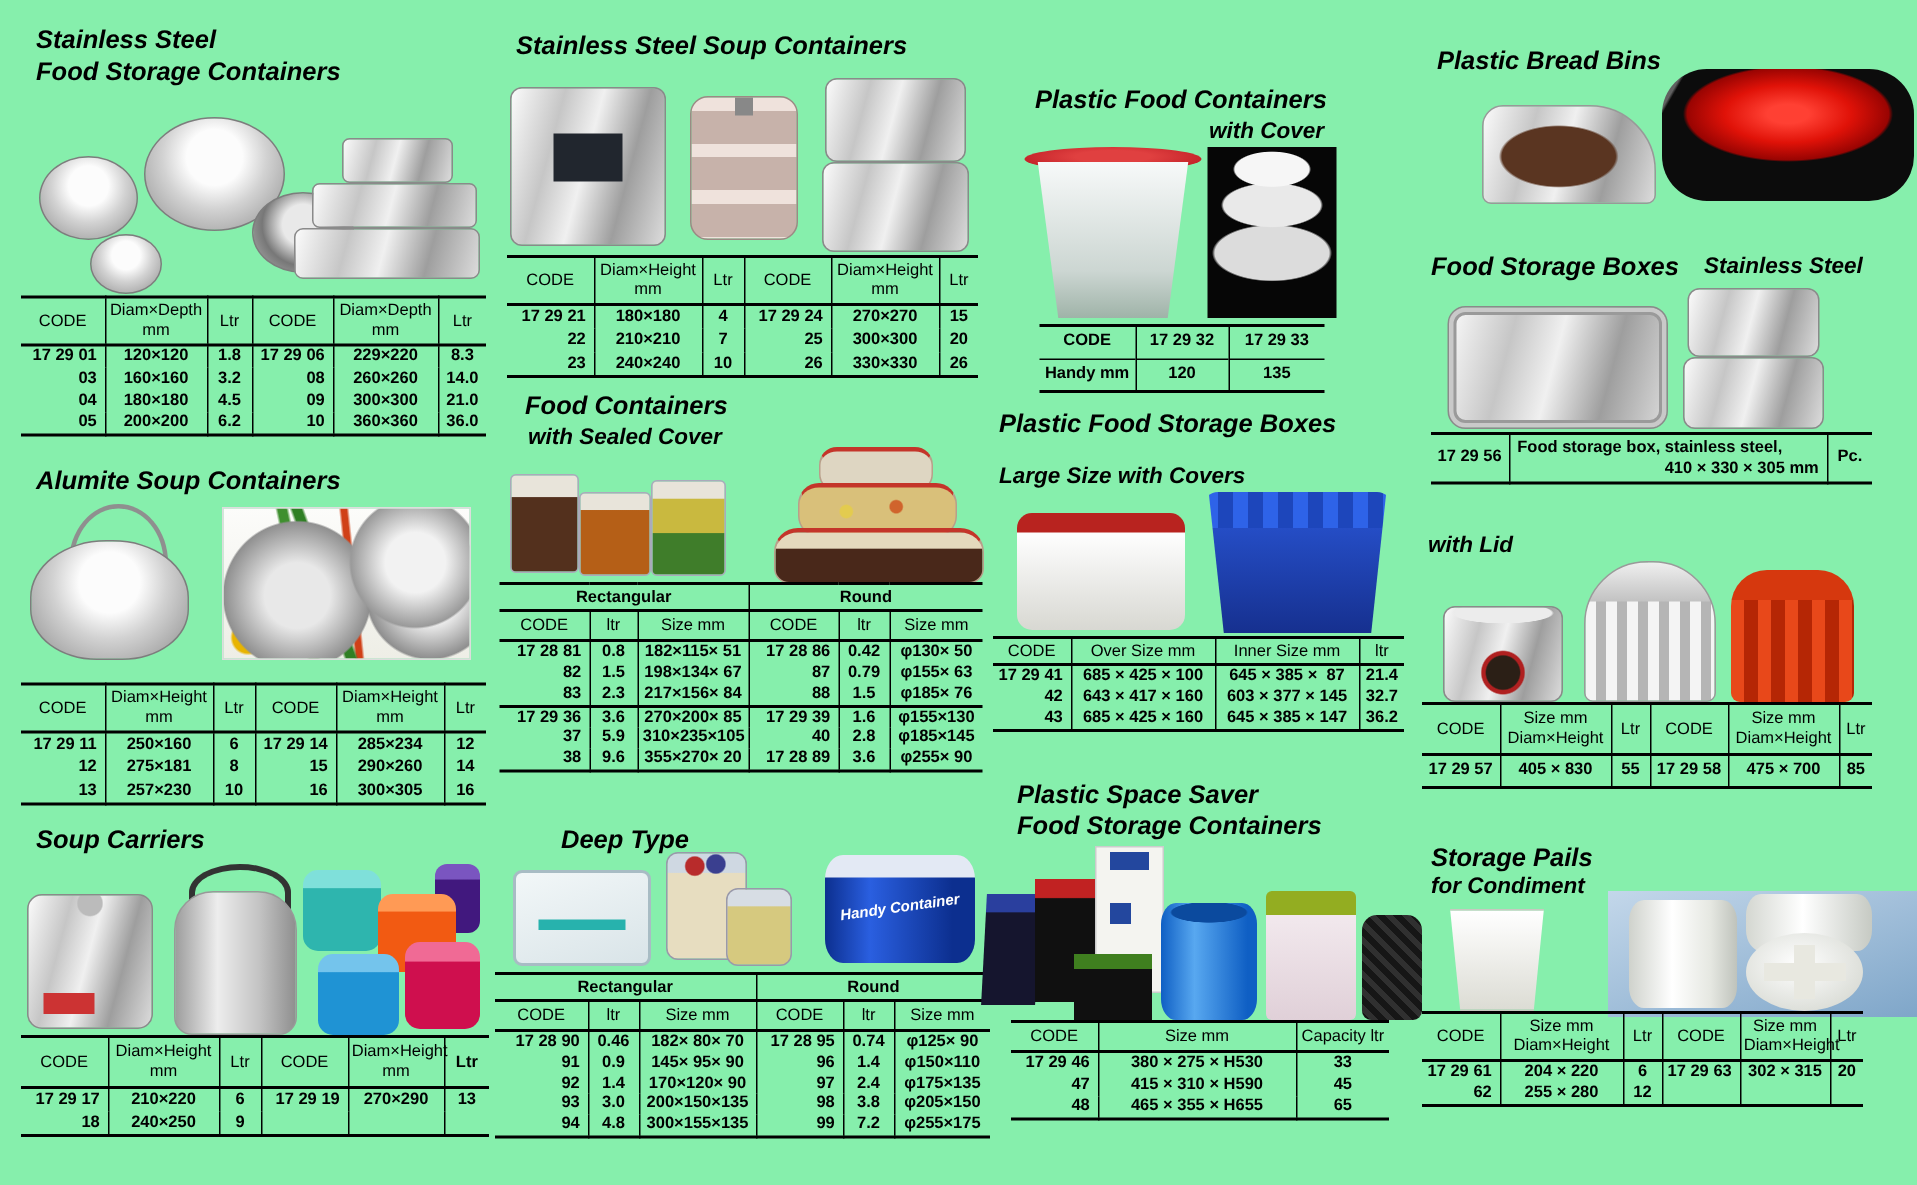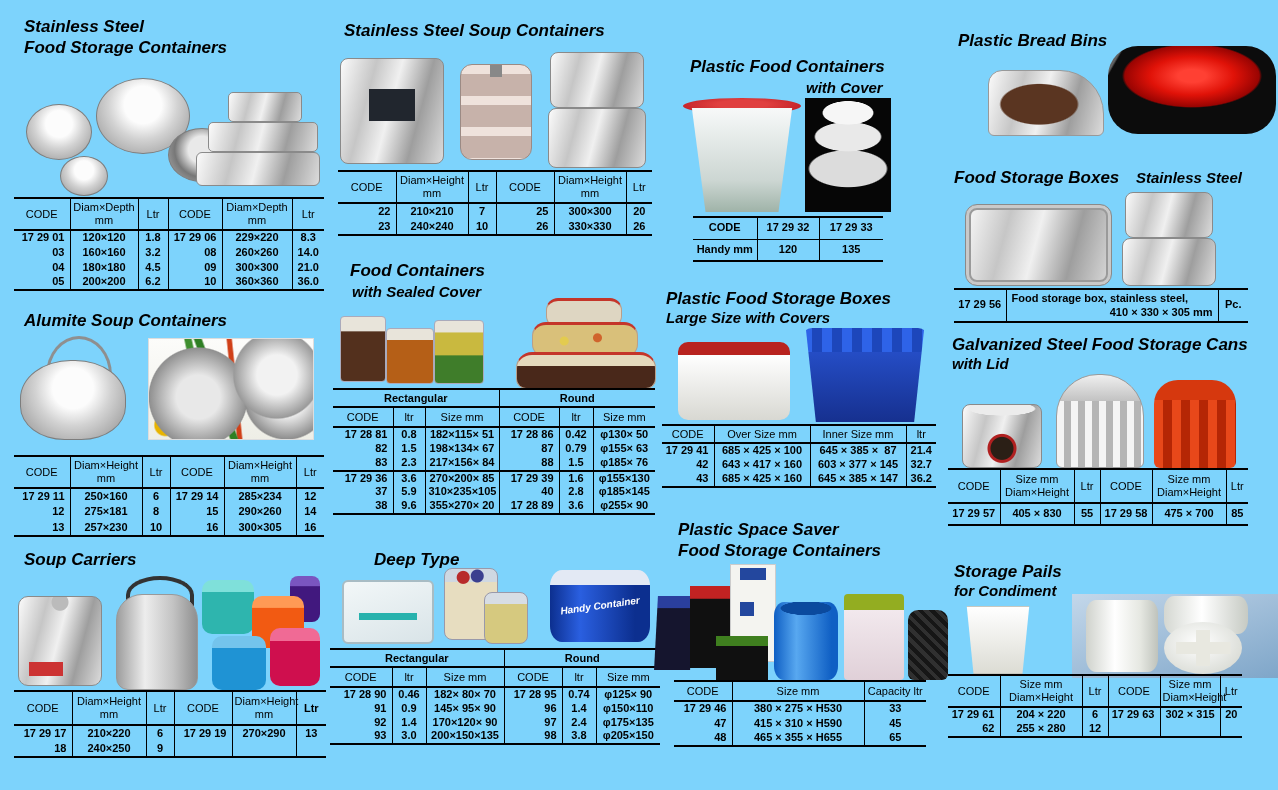--- a/index.html
+++ b/index.html
@@ -1,16 +1,16 @@
 <!DOCTYPE html>
 <html><head>
 <meta charset="utf-8">
 <style>
   html,body{margin:0;padding:0;background:#fff}
-  #page{position:relative;width:1278px;height:790px;background:#7dd3fc;color:#000;
+  #page{position:relative;width:1278px;height:790px;background:#86efac;color:#000;
         font-family:"Liberation Sans",sans-serif;overflow:hidden}
   .tt{position:absolute;font-style:italic;font-weight:bold;font-size:17px;line-height:1.25;white-space:pre-line}
   .tt2{font-size:15px}
   .photo{position:absolute}
   .pr{position:absolute;display:block}
   .st{background:linear-gradient(105deg,#fbfbfb,#c6c6c6 28%,#f0f0f0 48%,#9e9e9e 72%,#dcdcdc);border:1px solid #8a8a8a}
   .str{background:radial-gradient(circle at 50% 35%,#fcfcfc 0 28%,#d2d2d2 52%,#8e8e8e 100%);border:1px solid #7d7d7d;border-radius:50%}
   .t{position:absolute;border-collapse:collapse;table-layout:fixed;border-top:2px solid #000;border-bottom:2px solid #000}
   .t th{font-weight:normal;font-size:11px;line-height:1.15;padding:1px 2px;border-left:1px solid #000;
         text-align:center;vertical-align:middle;white-space:pre-line}
@@ -254,20 +254,28 @@
 mm</th>
           <th>Ltr</th>
           <th>CODE</th>
           <th>Diam×Height
 mm</th>
           <th>Ltr</th>
     </tr>
       </thead>
     <tbody>
       <tr style="height:16px">
+          <td class="cd">17 29 21</td>
+          <td>180×180</td>
+          <td>4</td>
+          <td class="cd">17 29 24</td>
+          <td>270×270</td>
+          <td>15</td>
+        </tr>
+      <tr style="height:16px">
           <td class="cd">22</td>
           <td>210×210</td>
           <td>7</td>
           <td class="cd">25</td>
           <td>300×300</td>
           <td>20</td>
         </tr>
       <tr style="height:16px">
           <td class="cd">23</td>
           <td>240×240</td>
@@ -435,20 +443,28 @@
           <td>φ175×135</td>
         </tr>
       <tr style="height:13px">
           <td class="cd">93</td>
           <td>3.0</td>
           <td>200×150×135</td>
           <td class="cd">98</td>
           <td>3.8</td>
           <td>φ205×150</td>
         </tr>
+      <tr style="height:13px">
+          <td class="cd">94</td>
+          <td>4.8</td>
+          <td>300×155×135</td>
+          <td class="cd">99</td>
+          <td>7.2</td>
+          <td>φ255×175</td>
+        </tr>
     </tbody>
   </table>
 
   <div class="tt" style="left:690px;top:56px">Plastic Food Containers</div>
   <div class="tt tt2" style="left:806px;top:79px">with Cover</div>
 
   <div class="photo" style="left:683px;top:96px;width:208px;height:118px">
     <i class="pr" style="left:0;top:2px;width:118px;height:16px;border-radius:50%;background:radial-gradient(ellipse at 50% 40%,#e04040 0 30%,#b5131c 100%)"></i>
     <i class="pr" style="left:2px;top:12px;width:114px;height:104px;clip-path:polygon(6% 0,94% 0,82% 100%,18% 100%);background:linear-gradient(180deg,#f7f9f9,#ccd6d2 70%,#9fb3a8)"></i>
     <i class="pr" style="left:122px;top:2px;width:86px;height:114px;background:
@@ -471,21 +487,21 @@
           <td>17 29 33</td>
         </tr>
       <tr style="height:22px">
           <td>Handy mm</td>
           <td>120</td>
           <td>135</td>
         </tr>
     </tbody>
   </table>
 
-  <div class="tt" style="left:666px;top:288px">Plastic Food Storage Boxes</div>
+  <div class="tt" style="left:666px;top:272px">Plastic Food Storage Boxes</div>
   <div class="tt tt2" style="left:666px;top:309px">Large Size with Covers</div>
 
   <div class="photo" style="left:664px;top:328px;width:272px;height:96px">
     <i class="pr" style="left:14px;top:14px;width:112px;height:78px;border-radius:10px;background:
         linear-gradient(#b8231f,#b8231f) 0 0/100% 13px no-repeat,
         linear-gradient(180deg,#fdfdfd 20%,#d8d8d2)"></i>
     <i class="pr" style="left:138px;top:0;width:126px;height:94px;border-radius:10px;clip-path:polygon(3% 0,97% 0,89% 100%,11% 100%);background:
         repeating-linear-gradient(90deg,#2e63e8 0 10px,#1d46bb 10px 20px) 0 0/100% 24px no-repeat,
         linear-gradient(180deg,#2a57d8,#16308f)"></i>
   </div>
@@ -611,21 +627,20 @@
       <td>17 29 56</td>
       <td style="white-space:normal;padding:1px 2px">
         <div class="dl">Food storage box, stainless steel,</div>
         <div class="dl r">410 × 330 × 305 mm</div>
       </td>
       <td>Pc.</td>
     </tr>
       </tbody>
   </table>
 
-  <div class="tt" style="left:952px;top:334px">Galvanized Steel Food Storage Cans</div>
   <div class="tt tt2" style="left:952px;top:355px">with Lid</div>
 
   <div class="photo" style="left:952px;top:372px;width:326px;height:96px">
     <i class="pr st" style="left:10px;top:32px;width:78px;height:62px;border-radius:8px;background:
         radial-gradient(circle at 50% 70%,#2b1f16 0 11px,#b02020 12px 14px,transparent 15px),
         radial-gradient(ellipse 34px 7px at 50% 6%,#ececec 0 95%,transparent 100%),
         linear-gradient(105deg,#fbfbfb,#c6c6c6 28%,#f0f0f0 48%,#9e9e9e 72%,#dcdcdc)"></i>
     <i class="pr" style="left:104px;top:2px;width:86px;height:92px;border:1px solid #9a9a9a;border-radius:42px 42px 6px 6px;background:
         linear-gradient(#efefef,#c2c2c2) 0 0/100% 26px no-repeat,
         repeating-linear-gradient(90deg,#f4f4f4 0 7px,#b5b5b5 7px 14px)"></i>

